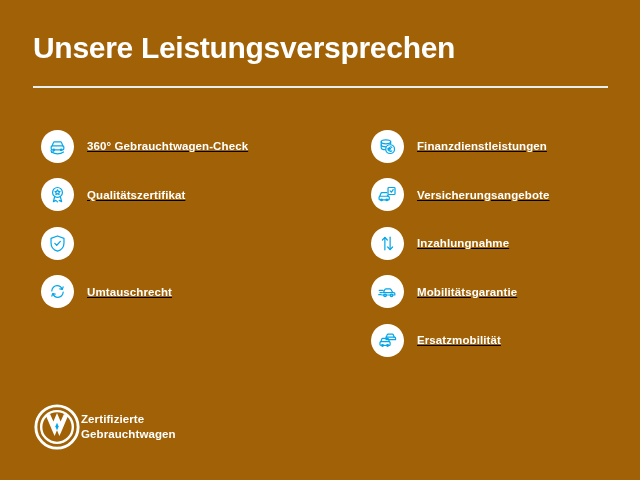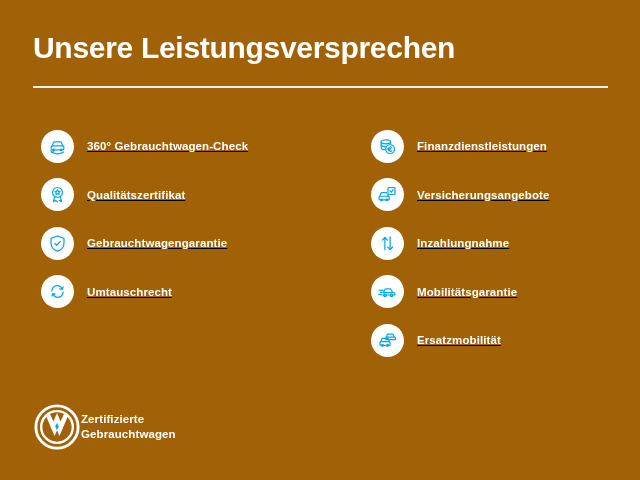--- a/index.html
+++ b/index.html
@@ -154,21 +154,20 @@
         <div class="promise-label">Qualitätszertifikat</div>
       </div>
 
       <div class="promise-row">
         <div class="icon-badge">
           <svg width="21" height="21" viewBox="0 0 24 24" fill="none" stroke="#05a6e8" stroke-width="1.4" stroke-linecap="round" stroke-linejoin="round">
             <path d="M12 3.4 L19.4 6.2 V11.4 C19.4 16.0 16.2 19.4 12 20.8 C7.8 19.4 4.6 16.0 4.6 11.4 V6.2 Z"></path>
             <path d="M8.9 11.8 L11.1 14.0 L15.3 9.6"></path>
           </svg>
         </div>
-        <div class="promise-label">Gebrauchtwagengarantie</div>
       </div>
 
 
       <div class="promise-row">
         <div class="icon-badge">
           <svg width="21" height="21" viewBox="0 0 24 24" fill="none" stroke="#05a6e8" stroke-width="1.4" stroke-linecap="round" stroke-linejoin="round">
             <path d="M17.2 9.4 C16.4 7.0 14.1 5.4 11.5 5.4 C8.2 5.4 5.5 8.1 5.5 11.4"></path>
             <path d="M14.6 9.0 L17.5 9.6 L18.4 6.8"></path>
             <path d="M6.8 14.6 C7.6 17.0 9.9 18.6 12.5 18.6 C15.8 18.6 18.5 15.9 18.5 12.6"></path>
             <path d="M9.4 15.0 L6.5 14.4 L5.6 17.2"></path>

